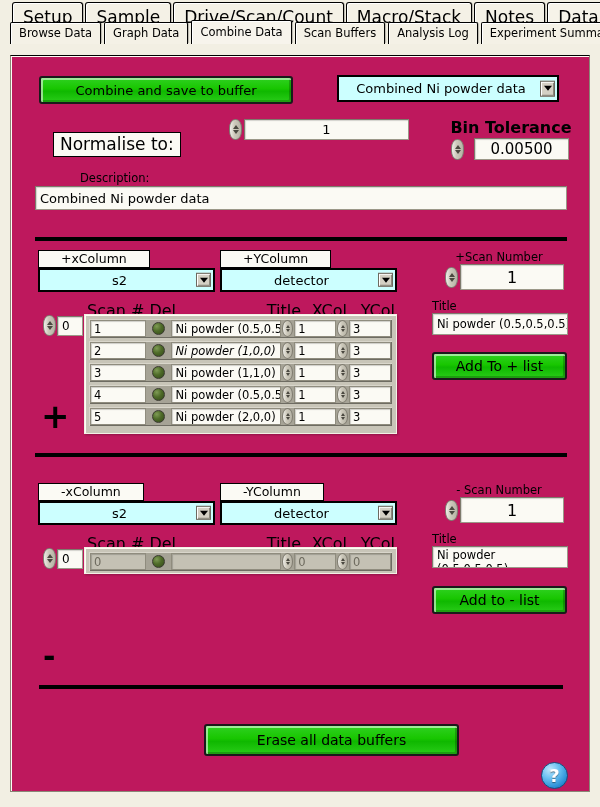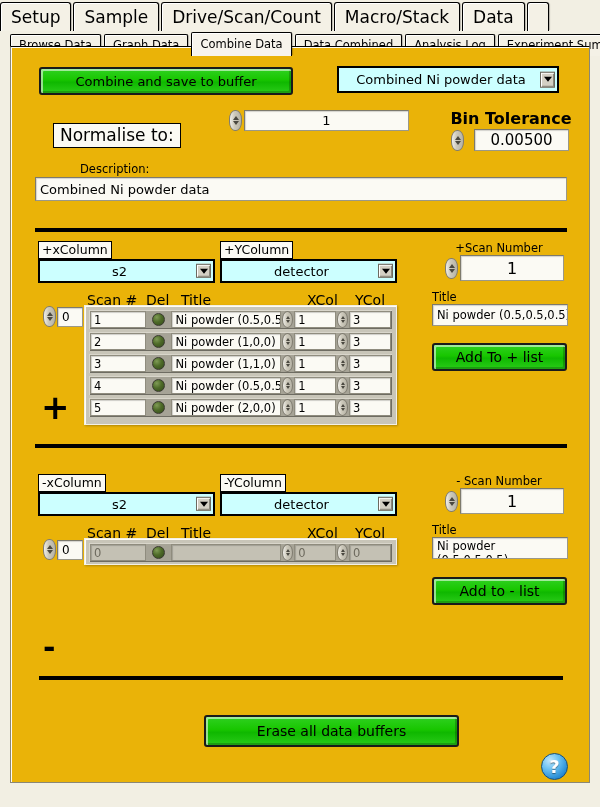--- a/index.html
+++ b/index.html
@@ -15,20 +15,21 @@
     width: 600px; height: 807px;
     background: #f2efe3;
   }
 
   
   .toptabs {
     position: absolute; left: 0; top: 0;
     width: 600px; height: 31px;
     display: flex; align-items: flex-end;
     background: #f2efe3;
+    padding-left: 12px;
   }
   .toptab {
     height: 29px;
     margin-right: 2px;
     padding: 0 10px 0 10px;
     display: flex; align-items: center; justify-content: center;
     background: #f4f1e6;
     border: 1px solid #000;
     border-bottom: none;
     border-radius: 3px 3px 0 0;
@@ -37,21 +38,21 @@
     color: #000;
     white-space: nowrap;
     line-height: 1;
   }
   .toptab.active {
     background: #f6f3e9;
   }
 
   
   .subtabs {
-    position: absolute; left: 10px; top: 33px;
+    position: absolute; left: 10px; top: 21px;
     width: 580px; height: 23px;
     display: flex; align-items: flex-end;
   }
   .subtab {
     height: 22px;
     margin-right: 3px;
     padding: 0 8px;
     display: flex; align-items: center; justify-content: center;
     background: #f4f1e6;
     border: 1px solid #000;
@@ -64,23 +65,23 @@
     line-height: 1;
   }
   .subtab.active {
     background: #f7f4ec;
     height: 24px;
     position: relative; z-index: 5;
   }
 
   
   .panel {
-    position: absolute; left: 10px; top: 46px;
+    position: absolute; left: 10px; top: 55px;
     width: 580px; height: 737px;
-    background: #eab308;
+    background: #be185d;
     border: 1px solid #8a8776;
     border-top-color: #000;
     box-shadow: inset 1px 1px 0 #fffdf6;
   }
 
   
   .greenbtn {
     background: linear-gradient(to bottom, #2fd121 0%, #18c600 45%, #0fb800 55%, #29cc18 100%);
     border: 2px solid #1a1a1a;
     border-radius: 3px;
@@ -119,21 +120,21 @@
     content: "";
     border-left: 4px solid transparent;
     border-right: 4px solid transparent;
     border-top: 5px solid #000;
   }
 
   .boxlabel {
     display: inline-flex; align-items: center;
     background: #fbfaf4;
     border: 1px solid #000;
-    padding: 0 3px;
+    padding: 0 22px;
     font-size: 13px;
     color: #000;
     line-height: 1.15;
   }
 
   .numfield {
     background: #fbfaf4;
     border: 1px solid #9b9888;
     border-top-color: #7d7a6c; border-left-color: #7d7a6c;
     box-shadow: inset 1px 1px 1px rgba(0,0,0,.16);
@@ -203,22 +204,22 @@
   .led {
     width: 13px; height: 13px; border-radius: 50%;
     background: radial-gradient(circle at 34% 30%, #7f9b55 0%, #4e6b28 45%, #33481a 100%);
     border: 1px solid #3a3a30;
     margin: 0 5px;
     flex: none;
     cursor: pointer;
   }
   .colhdr {
     position: absolute;
-    font-size: 14px; color: #000;
-    text-align: left;
+    font-size: 16px; color: #000;
+    text-align: right;
     white-space: nowrap;
   }
   .smalllabel { font-size: 11.5px; color: #000; white-space: nowrap; }
 
   .bigsign {
     position: absolute;
     font-size: 34px; font-weight: bold; color: #000;
     line-height: 1;
   }
 
@@ -244,38 +245,41 @@
       </div>
     <div class="toptab">
         <span>Sample</span>
       </div>
     <div class="toptab">
         <span>Drive/Scan/Count</span>
       </div>
     <div class="toptab">
         <span>Macro/Stack</span>
       </div>
+    <div class="toptab">
+        <span>Notes</span>
+      </div>
     <div class="toptab active">
         <span>Data</span>
       </div>
     <div class="toptab"></div>
   </div>
 
   <div class="subtabs">
     <div class="subtab">
         <span>Browse Data</span>
       </div>
     <div class="subtab">
         <span>Graph Data</span>
       </div>
     <div class="subtab active">
         <span>Combine Data</span>
       </div>
     <div class="subtab">
-        <span>Data Combined</span>
+        <span>Scan Buffers</span>
       </div>
     <div class="subtab">
         <span>Analysis Log</span>
       </div>
     <div class="subtab">
         <span>Experiment Summary</span>
       </div>
   </div>
 
   <div class="panel">
@@ -420,21 +424,21 @@
         <div class="cell" style="width:43px;">
             <span>3</span>
           </div>
       </div>
 
       <div class="arrrow">
         <div class="cell" style="width:58px;">
             <span>2</span>
           </div>
         <div class="led"></div>
-        <div class="cell" style="width:113px;">
+        <div class="cell" style="width:113px;font-style:italic;">
             <span>Ni powder (1,0,0)</span>
           </div>
         <div class="spin sm">
             <i class="up"></i>
             <i class="dn"></i>
           </div>
         <div class="cell" style="width:43px;">
             <span>1</span>
           </div>
         <div class="spin sm">

